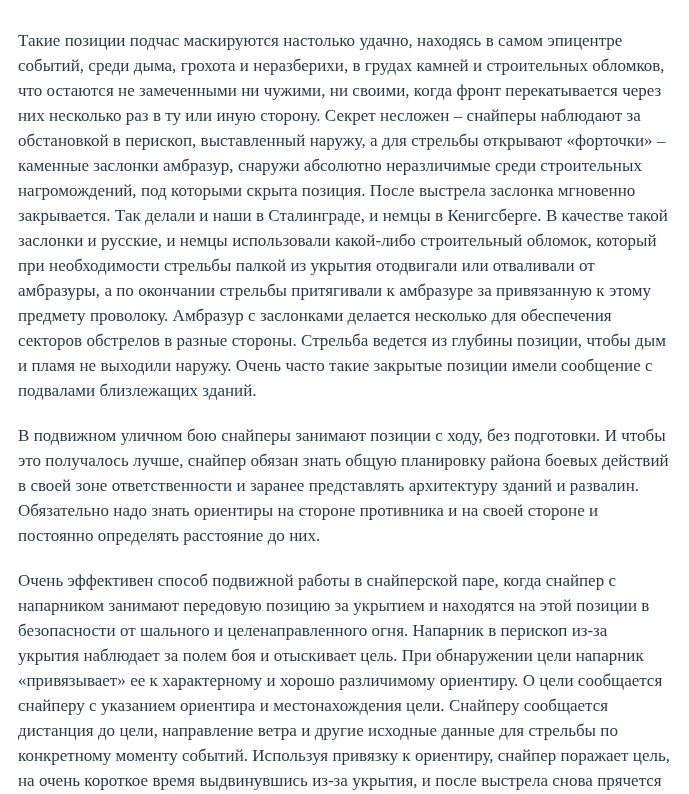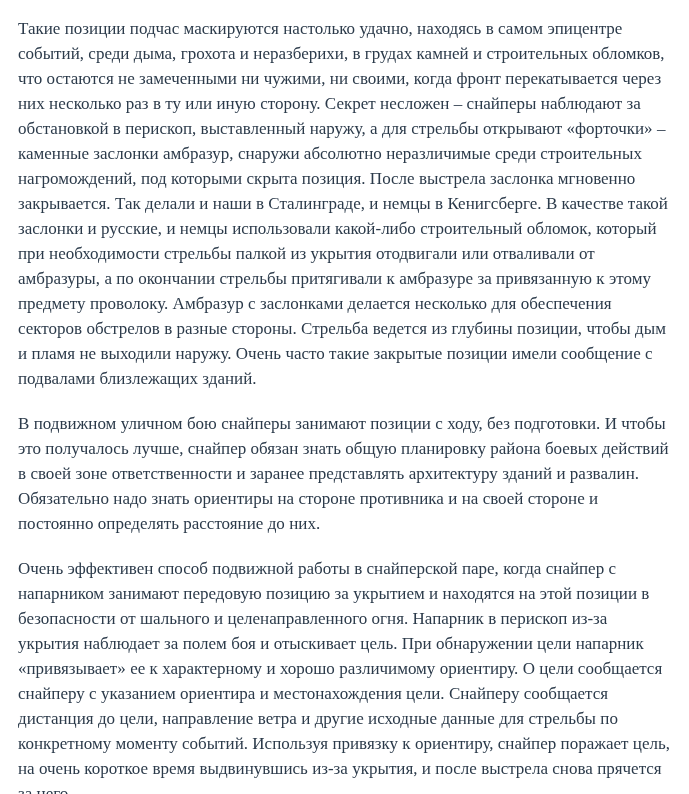--- a/index.html
+++ b/index.html
@@ -19,21 +19,21 @@
     width: 689px;
     height: 794px;
     background: #ffffff;
     box-sizing: border-box;
     padding: 12px 17px 0 18px;
   }
   .article {
     width: 654px;
   }
   .para {
-    margin: 4px 0 20px 0;
+    margin: 16px 0 20px 0;
     font-size: 17px;
     line-height: 25px;
     color: #2b3a4a;
     text-align: left;
     letter-spacing: 0.0px;
     word-spacing: 0.1px;
     hyphens: none;
     -webkit-hyphens: none;
   }
   .para:last-child {

